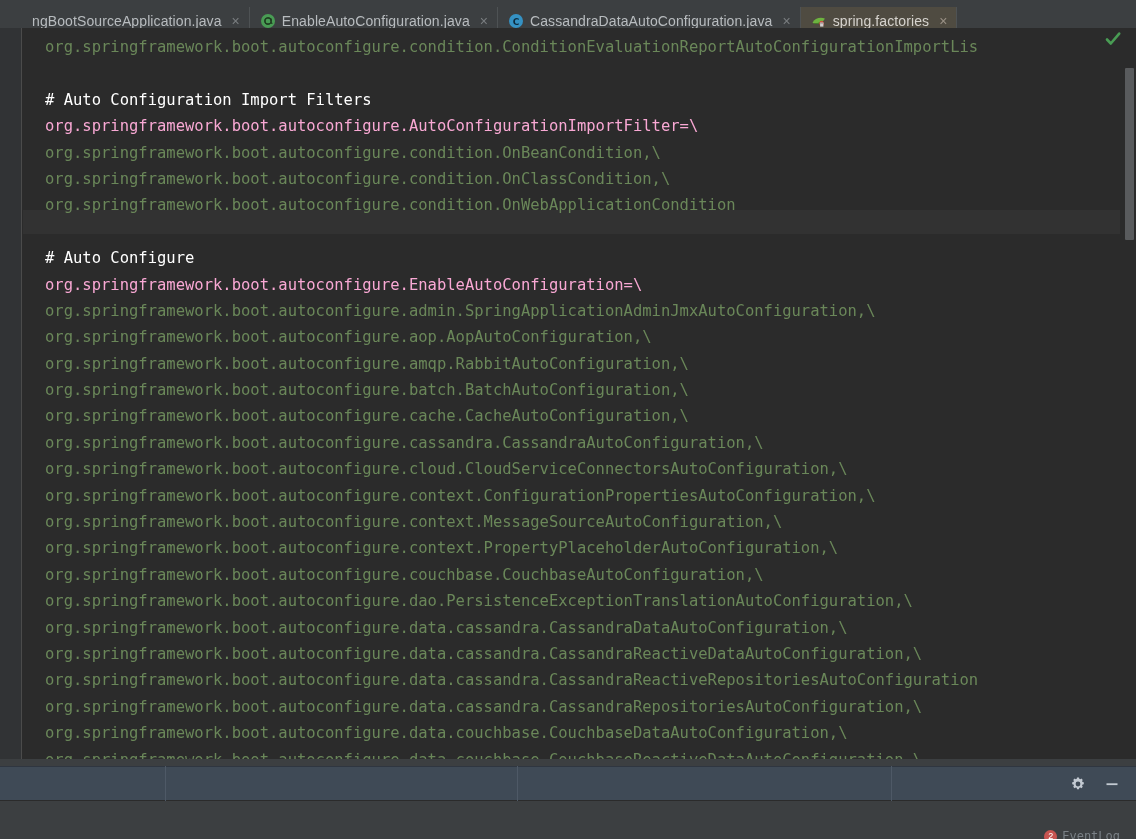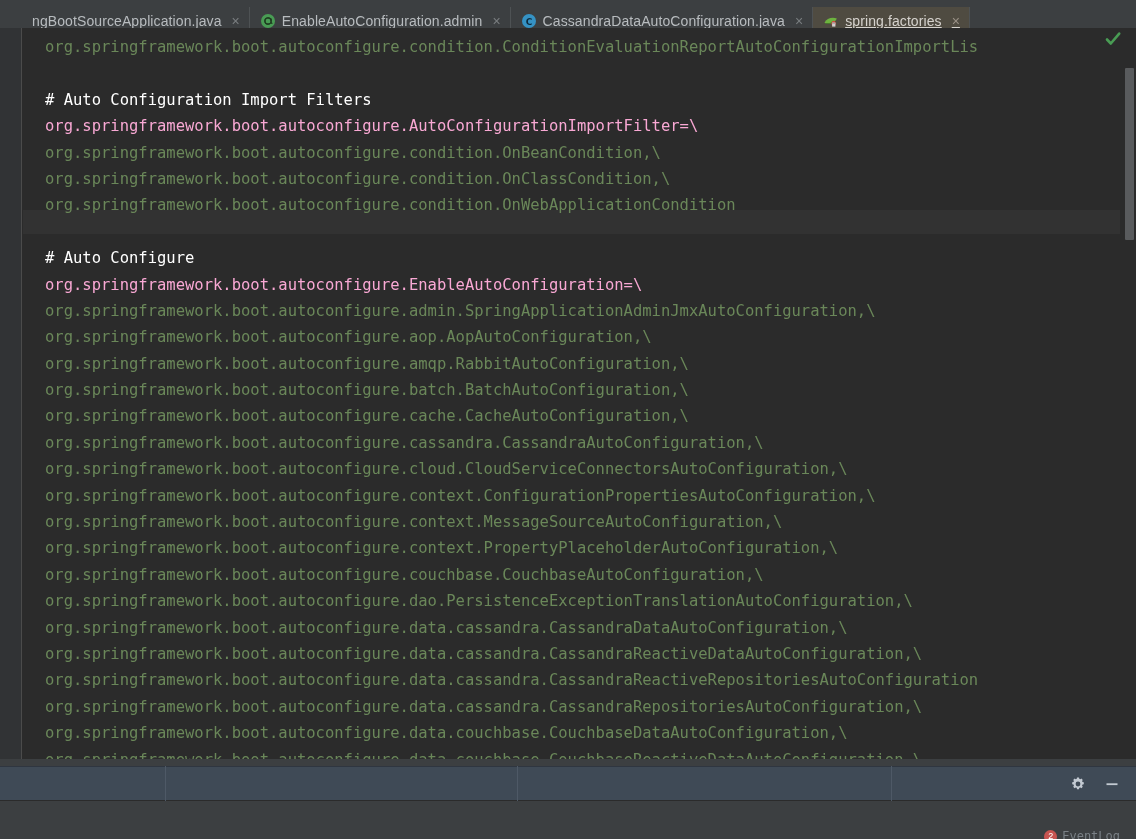--- a/index.html
+++ b/index.html
@@ -27,21 +27,20 @@
     color: #B8BCBF;
     border-right: 1px solid #4E5254;
     position: relative;
     white-space: nowrap;
     cursor: default;
   }
   .tab.active {
     background: #4F4B41;
     color: #D6D3CE;
     border-right: 1px solid #4E5254;
-    text-decoration: underline;
   }
   .tab.active::after {
     content: ""; position: absolute; left: 0; right: 0; bottom: 0;
     height: 3px; background: #4C8B8B;
   }
   .tab .tlabel { font-size: 14px; letter-spacing: .1px; }
   .tab .tclose {
     font-size: 14px; color: #7A7E80; margin-left: 4px; line-height: 1;
     font-family: "Liberation Sans", sans-serif;
   }
@@ -167,21 +166,21 @@
 
     <div class="tab">
       <span class="icn">
         <svg width="16" height="16" viewBox="0 0 16 16">
           <circle cx="8" cy="8" r="7" fill="#499C54"></circle>
           <circle cx="8" cy="8" r="3.1" fill="none" stroke="#1F3D21" stroke-width="1.2"></circle>
           <path d="M11.1 8 a3.1 3.1 0 1 0 -1.1 2.4" fill="none" stroke="#1F3D21" stroke-width="1.2"></path>
           <path d="M11.1 5.6 V9.1 a1.3 1.3 0 0 0 1.3 1.3" fill="none" stroke="#1F3D21" stroke-width="1.2"></path>
         </svg>
       </span>
-      <span class="tlabel">EnableAutoConfiguration.admin</span>
+      <span class="tlabel">EnableAutoConfiguration.java</span>
       <span class="tclose">×</span>
     </div>
 
     <div class="tab">
       <span class="icn">
         <svg width="16" height="16" viewBox="0 0 16 16">
           <circle cx="8" cy="8" r="7" fill="#3592C4"></circle>
           <text x="8" y="11.6" font-size="9" font-family="DejaVu Sans, sans-serif" text-anchor="middle" fill="#0D2B3E" font-weight="bold">C</text>
         </svg>
       </span>

